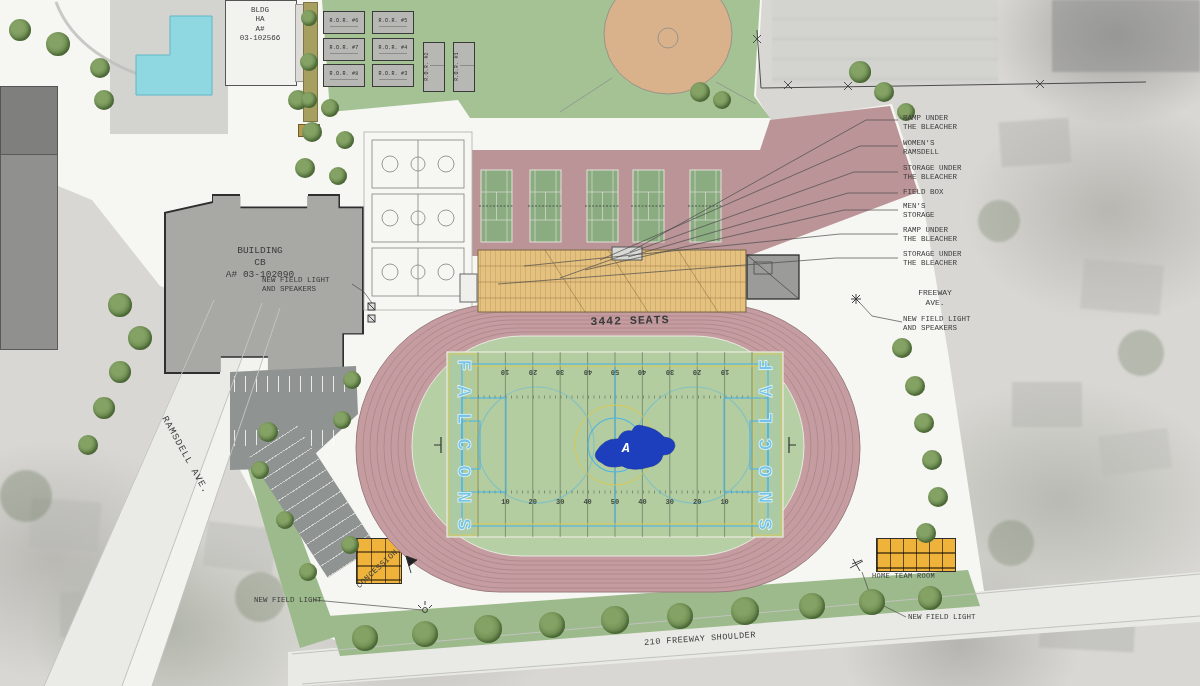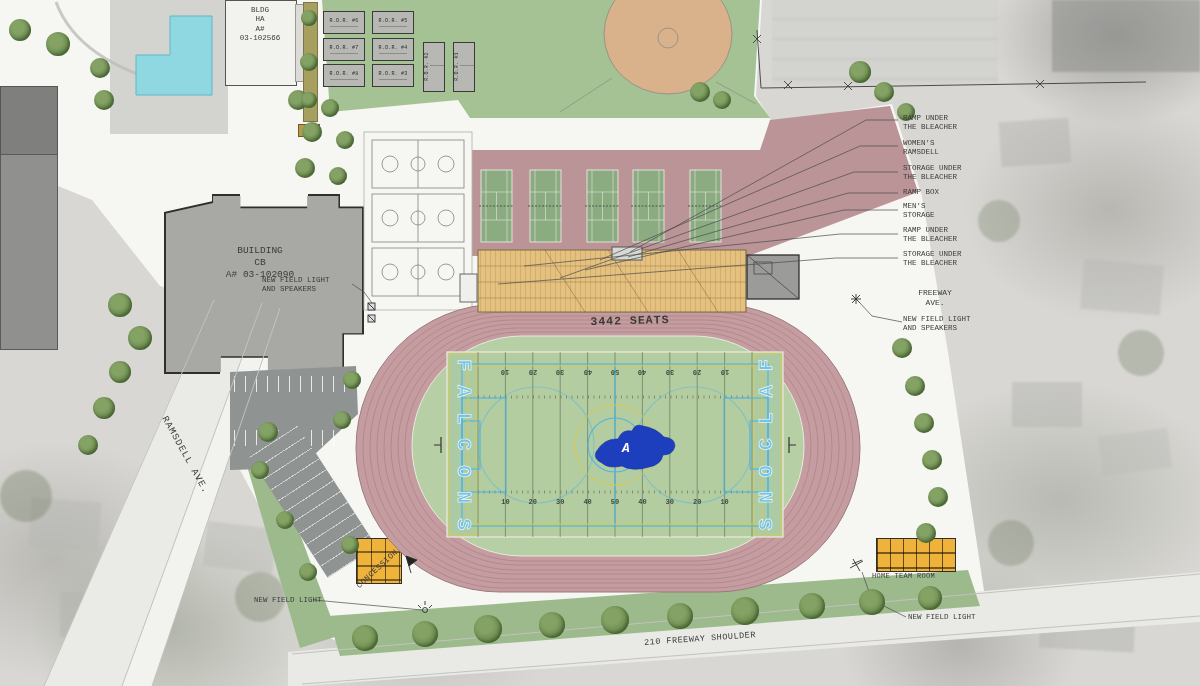--- a/index.html
+++ b/index.html
@@ -312,21 +312,21 @@
       <span style="transform: rotate(-90deg);">S</span>
     </div>
 
   <div id="callouts">
       <div class="lbl pre" style="left: 903px; top: 114px; font-size: 7.5px;">RAMP UNDER
 THE BLEACHER</div>
       <div class="lbl pre" style="left: 903px; top: 139px; font-size: 7.5px;">WOMEN'S
 RAMSDELL</div>
       <div class="lbl pre" style="left: 903px; top: 164px; font-size: 7.5px;">STORAGE UNDER
 THE BLEACHER</div>
-      <div class="lbl pre" style="left: 903px; top: 188px; font-size: 7.5px;">RAMP BOX</div>
+      <div class="lbl pre" style="left: 903px; top: 188px; font-size: 7.5px;">FIELD BOX</div>
       <div class="lbl pre" style="left: 903px; top: 202px; font-size: 7.5px;">MEN'S
 STORAGE</div>
       <div class="lbl pre" style="left: 903px; top: 226px; font-size: 7.5px;">RAMP UNDER
 THE BLEACHER</div>
       <div class="lbl pre" style="left: 903px; top: 250px; font-size: 7.5px;">STORAGE UNDER
 THE BLEACHER</div>
     </div>
   <div id="rors">
       <div class="rorbox" style="left: 323px; top: 11px; width: 40px; height: 21px;">
         <span>R.O.R. #6</span>

